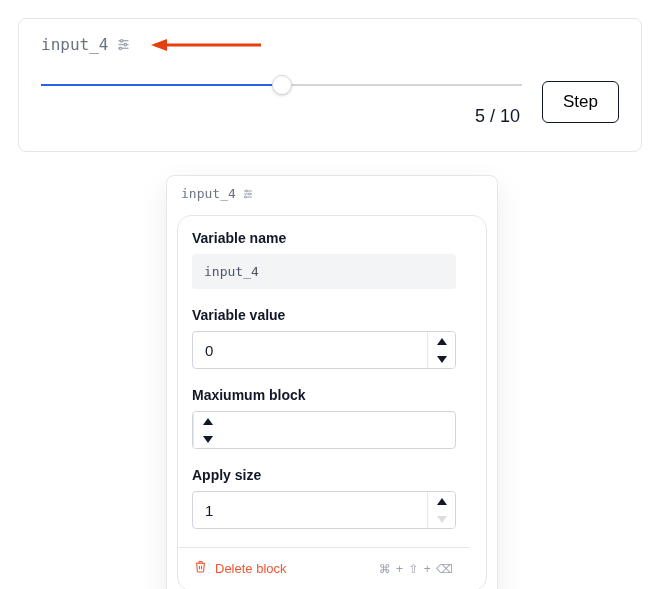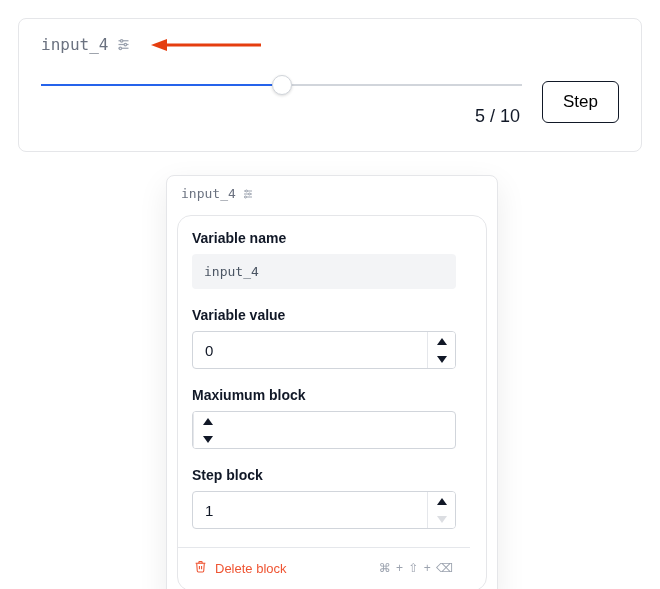--- a/index.html
+++ b/index.html
@@ -185,21 +185,21 @@
     }
     .step-btn svg { display: block; }
     .step-btn.disabled svg { opacity: 0.35; }
     .divider {
       height: 1px;
       background: #e5e7eb;
       margin: 0 -14px;
     }
     .popover-footer {
       display: flex;
-      align-items: center;
+      align-items: flex-end;
       justify-content: space-between;
       padding: 12px 2px 14px 2px;
     }
     .delete-link {
       display: inline-flex;
       align-items: center;
       gap: 8px;
       color: #ef5533;
       font-size: 13px;
       font-weight: 500;
@@ -304,21 +304,21 @@
           <button class="step-btn">
             <svg width="10" height="7" viewBox="0 0 10 7">
                 <polygon points="0,0 10,0 5,7" fill="#111827"></polygon>
               </svg>
           </button>
         </div>
       </div>
     </div>
 
     <div class="field">
-      <div class="field-label">Step block</div>
+      <div class="field-label">Apply size</div>
       <div class="num-input">
         <div class="val">1</div>
         <div class="num-steppers">
           <button class="step-btn">
             <svg width="10" height="7" viewBox="0 0 10 7">
                 <polygon points="5,0 10,7 0,7" fill="#111827"></polygon>
               </svg>
           </button>
           <button class="step-btn disabled">
             <svg width="10" height="7" viewBox="0 0 10 7">

